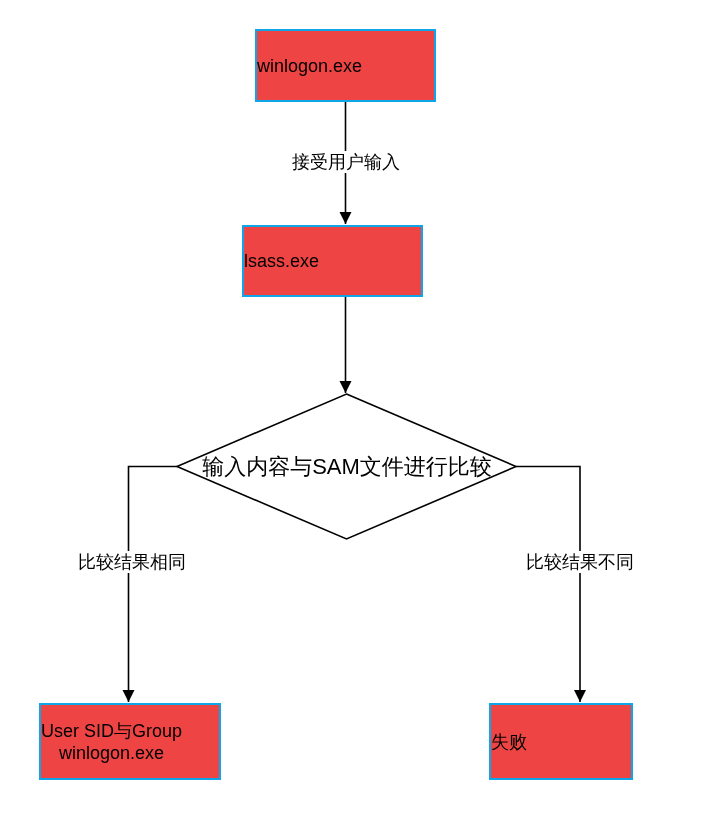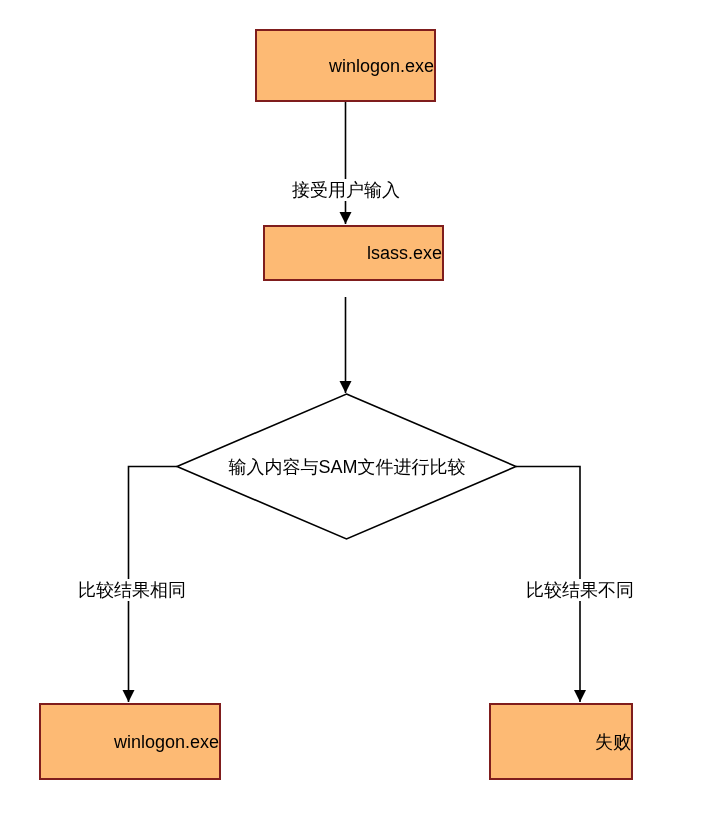--- a/index.html
+++ b/index.html
@@ -29,46 +29,45 @@
     stroke-width: 1.6;
   }
   .node-diamond {
     fill: #ffffff;
     stroke: #000000;
     stroke-width: 1.6;
   }
   .box {
     position: absolute;
     box-sizing: border-box;
-    border: 2px solid #7f1d1d;
-    background: #fdba74;
+    border: 2px solid #0ea5e9;
+    background: #ef4444;
     display: flex;
     align-items: center;
-    justify-content: flex-end;
+    justify-content: flex-start;
     text-align: center;
     font-size: 18px;
     line-height: 22px;
   }
   .node-label {
     white-space: nowrap;
   }
   .edge-label {
     position: absolute;
     transform: translate(-50%, -50%);
     background: #ffffff;
     padding: 0 3px;
     font-size: 18px;
     line-height: 22px;
     white-space: nowrap;
-    margin-top: 28px;
   }
   .diamond-label {
     position: absolute;
     transform: translate(-50%, -50%);
-    font-size: 18px;
+    font-size: 22px;
     line-height: 22px;
     white-space: nowrap;
     text-align: center;
   }
 </style>
 </head>
 <body>
 
 <div class="canvas">
 
@@ -89,32 +88,33 @@
 
     <path class="edge" d="M516,466.5 L580,466.5 L580,702" marker-end="url(#arrow)"></path>
   </svg>
 
   <div class="box" style="left:255px; top:29px; width:181px; height:73px;">
     <span class="node-label">winlogon.exe</span>
   </div>
 
   <div class="edge-label" style="left:346px; top:162px;">接受用户输入</div>
 
-  <div class="box" style="left:263px; top:225px; width:181px; height:56px;">
+  <div class="box" style="left:242px; top:225px; width:181px; height:72px;">
     <span class="node-label">lsass.exe</span>
   </div>
 
   <div class="diamond-label" style="left:347px; top:467px;">输入内容与SAM文件进行比较</div>
 
   <div class="edge-label" style="left:132px; top:562px;font-family:Liberation Serif, serif;">比较结果相同</div>
 
   <div class="edge-label" style="left:580px; top:562px;text-align:right;">比较结果不同</div>
 
   <div class="box" style="left:39px; top:703px; width:182px; height:77px;">
     <div>
+      <div>User SID与Group</div>
       <div>winlogon.exe</div>
     </div>
   </div>
 
   <div class="box" style="left:489px; top:703px; width:144px; height:77px;">
     <span class="node-label">失败</span>
   </div>
 
 </div>
 

